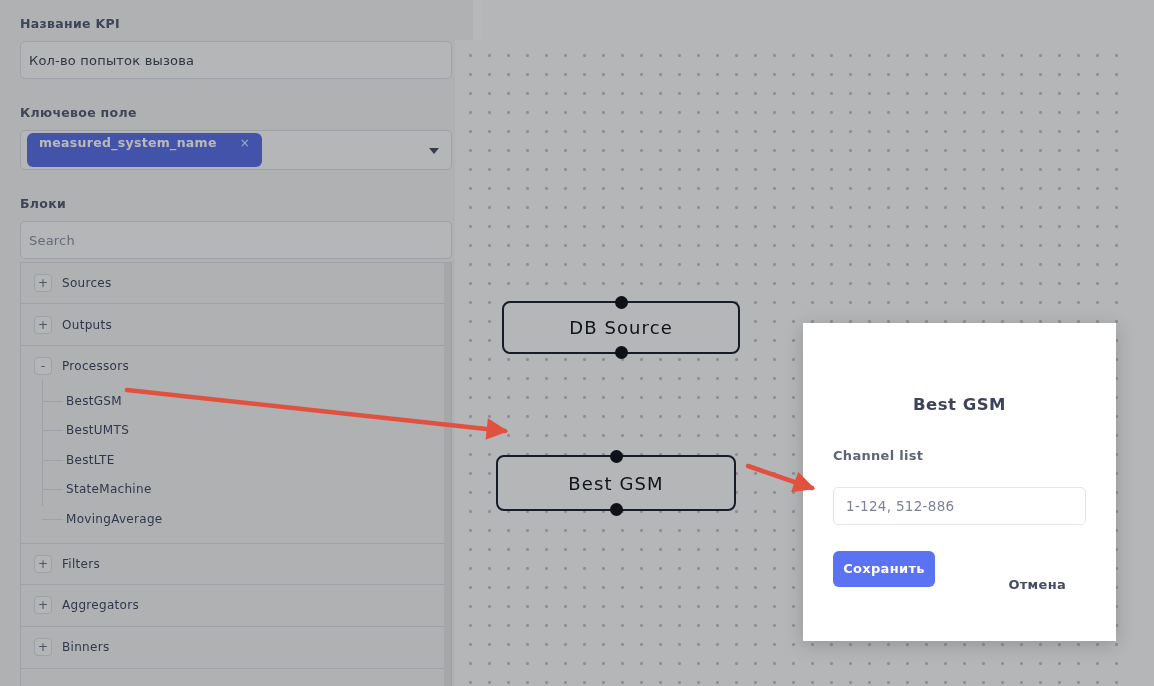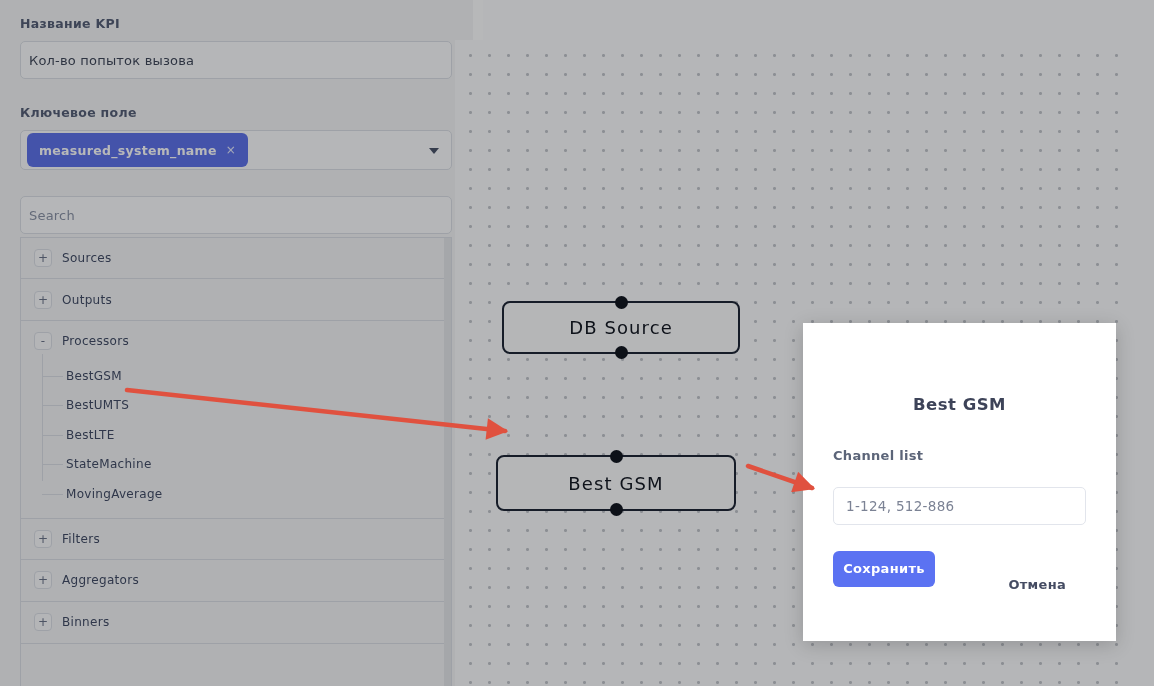--- a/index.html
+++ b/index.html
@@ -10,21 +10,21 @@
   .sidebar{position:absolute;left:0;top:0;width:473px;height:686px;background:var(--sidebar-bg);padding:16px 20px 0 20px;z-index:1;}
   .divider{position:absolute;left:473px;top:0;width:10px;height:686px;background:#ffffff;z-index:1;}
   .canvas{position:absolute;left:455px;top:0;width:671px;height:686px;z-index:1;background-color:var(--canvas-bg);background-image:radial-gradient(circle,var(--canvas-dot) 1.3px,transparent 1.6px);background-size:19px 19px;background-position:6px 6px;margin-top:40px;}
 
   .fld-label{display:block;font-size:12.5px;font-weight:600;color:var(--label);letter-spacing:.3px;margin-bottom:10px;}
   .text-input{display:block;width:432px;height:38px;background:#fdfdfe;border:1px solid var(--border);border-radius:5px;padding:0 8px;font-size:13px;color:var(--text);letter-spacing:.2px;outline:none;}
   .text-input::placeholder{color:var(--muted);}
   .gap26{height:26px;}
 
   .select{position:relative;width:432px;height:40px;background:#fdfdfe;border:1px solid var(--border);border-radius:5px;display:flex;align-items:center;padding:0 14px 0 6px;}
-  .tag{display:inline-flex;align-items:center;gap:9px;height:28px;background:var(--tag);border-radius:6px;padding:17px 12px;color:#fff;font-size:12.5px;font-weight:600;letter-spacing:.3px;}
+  .tag{display:inline-flex;align-items:flex-end;gap:23px;height:28px;background:var(--tag);border-radius:6px;padding:17px 12px;color:#fff;font-size:12.5px;font-weight:600;letter-spacing:.3px;}
   .tag-x{font-size:12px;font-weight:400;color:#e8ecff;cursor:pointer;}
   .caret{position:absolute;right:12px;top:17px;width:0;height:0;border-left:5px solid transparent;border-right:5px solid transparent;border-top:6px solid #4a5268;}
 
   .tree{position:relative;width:432px;height:700px;border:1px solid var(--border);border-bottom:none;margin-top:3px;background:transparent;}
   .t-row{display:flex;align-items:center;height:41px;border-bottom:1px solid var(--border);padding-left:13px;cursor:pointer;}
   .t-row.h42{height:42px;}
   .toggle{display:inline-flex;align-items:center;justify-content:center;width:18px;height:18px;border:1px solid var(--border);border-radius:4px;background:#fbfbfc;color:#6a7288;font-size:12px;line-height:1;margin-right:10px;flex:0 0 auto;}
   .t-label{font-size:12px;font-weight:500;color:#414a64;letter-spacing:.3px;}
   .t-section-exp .t-row{border-bottom:none;height:40px;}
   .t-section-exp{border-bottom:1px solid var(--border);padding-bottom:9px;}
@@ -70,20 +70,21 @@
     <label class="fld-label">Ключевое поле</label>
     <div class="select">
       <span class="tag">
         <span>measured_system_name</span>
         <span class="tag-x">×</span>
       </span>
       <span class="caret"></span>
     </div>
 
     <div class="gap26"></div>
+    <label class="fld-label">Блоки</label>
     <input class="text-input" placeholder="Search" style="">
 
     <div class="tree">
       <div class="t-row">
         <span class="toggle">+</span>
         <span class="t-label">Sources</span>
       </div>
       <div class="t-row h42">
         <span class="toggle">+</span>
         <span class="t-label">Outputs</span>

